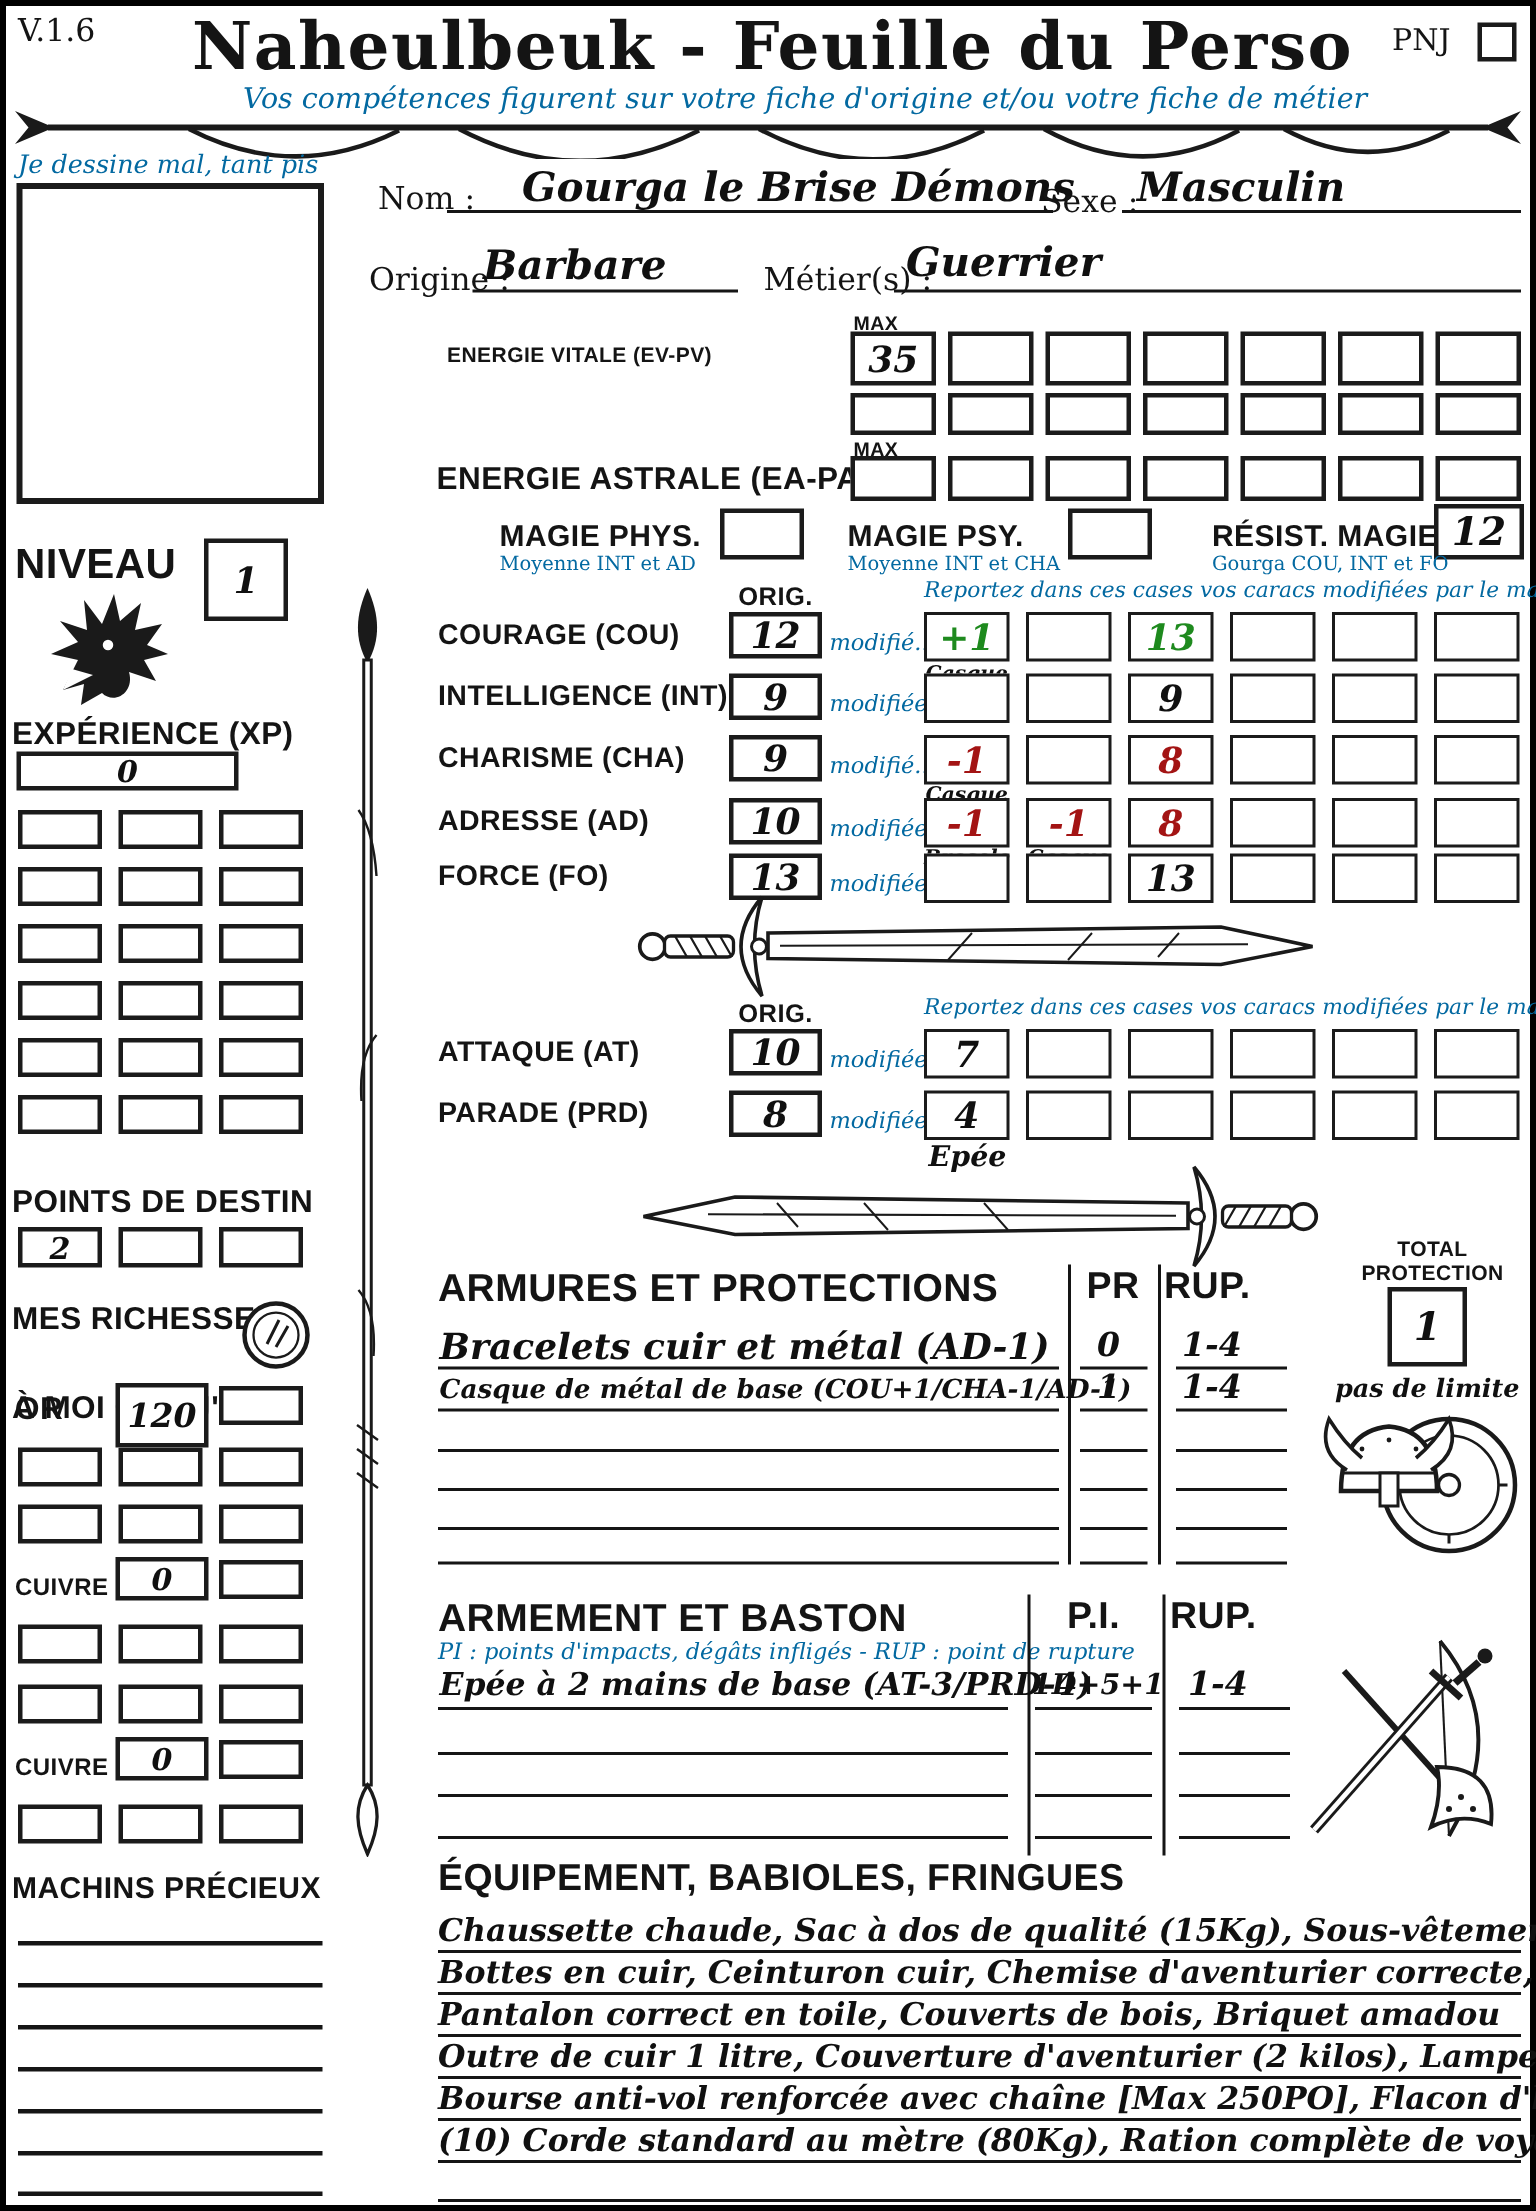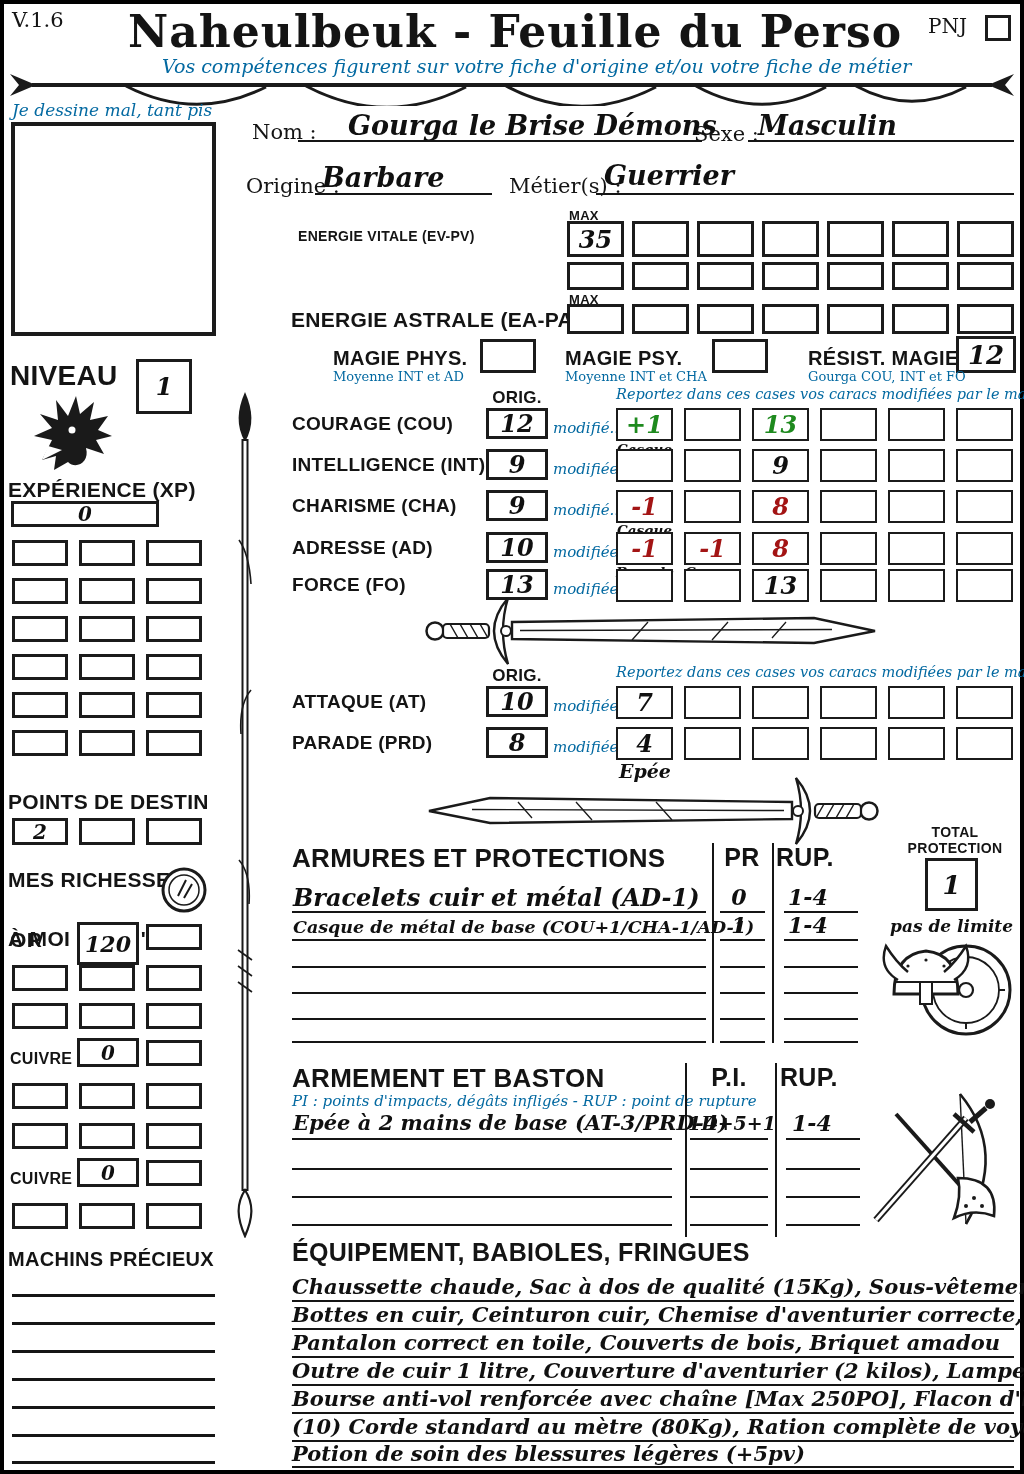--- a/index.html
+++ b/index.html
@@ -453,16 +453,15 @@
   <div class="hwabs" style="left:292px;top:1302px;font-size:21px;">Bottes en cuir, Ceinturon cuir, Chemise d'aventurier correcte, Saucisson</div>
   <div class="uline" style="left:292px;top:1328px;width:722px;"></div>
   <div class="hwabs" style="left:292px;top:1330px;font-size:21px;">Pantalon correct en toile, Couverts de bois, Briquet amadou</div>
   <div class="uline" style="left:292px;top:1356px;width:722px;"></div>
   <div class="hwabs" style="left:292px;top:1358px;font-size:21px;">Outre de cuir 1 litre, Couverture d'aventurier (2 kilos), Lampe à huile</div>
   <div class="uline" style="left:292px;top:1384px;width:722px;"></div>
   <div class="hwabs" style="left:292px;top:1386px;font-size:21px;">Bourse anti-vol renforcée avec chaîne [Max 250PO], Flacon d'huile (24h)</div>
   <div class="uline" style="left:292px;top:1412px;width:722px;"></div>
   <div class="hwabs" style="left:292px;top:1414px;font-size:21px;">(10) Corde standard au mètre (80Kg), Ration complète de voyage</div>
   <div class="uline" style="left:292px;top:1440px;width:722px;"></div>
-  <div class="hwabs" style="left:292px;top:1441px;font-size:21px;">Potion de soin des blessures légères (+5pv)</div>
   <div class="uline" style="left:292px;top:1466px;width:722px;"></div>
 
 </div>
 
 </body></html>

